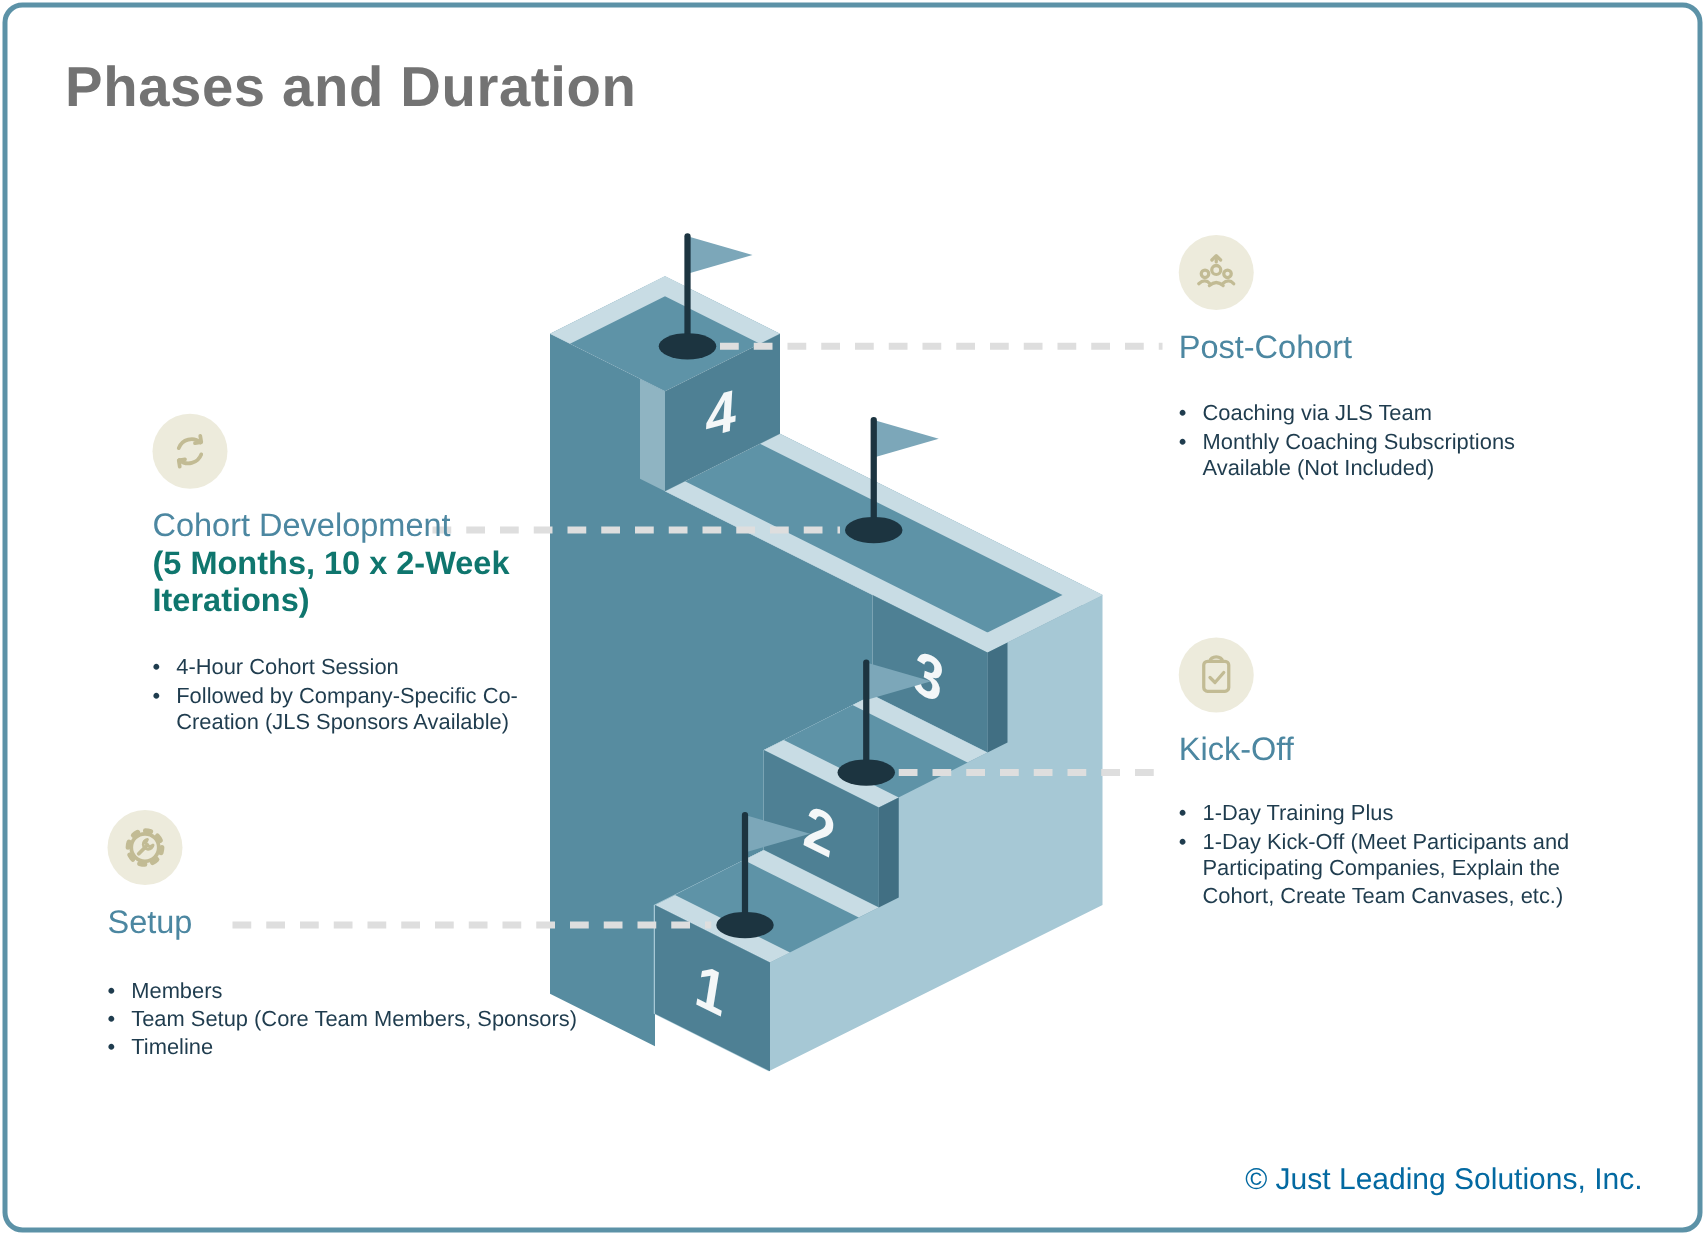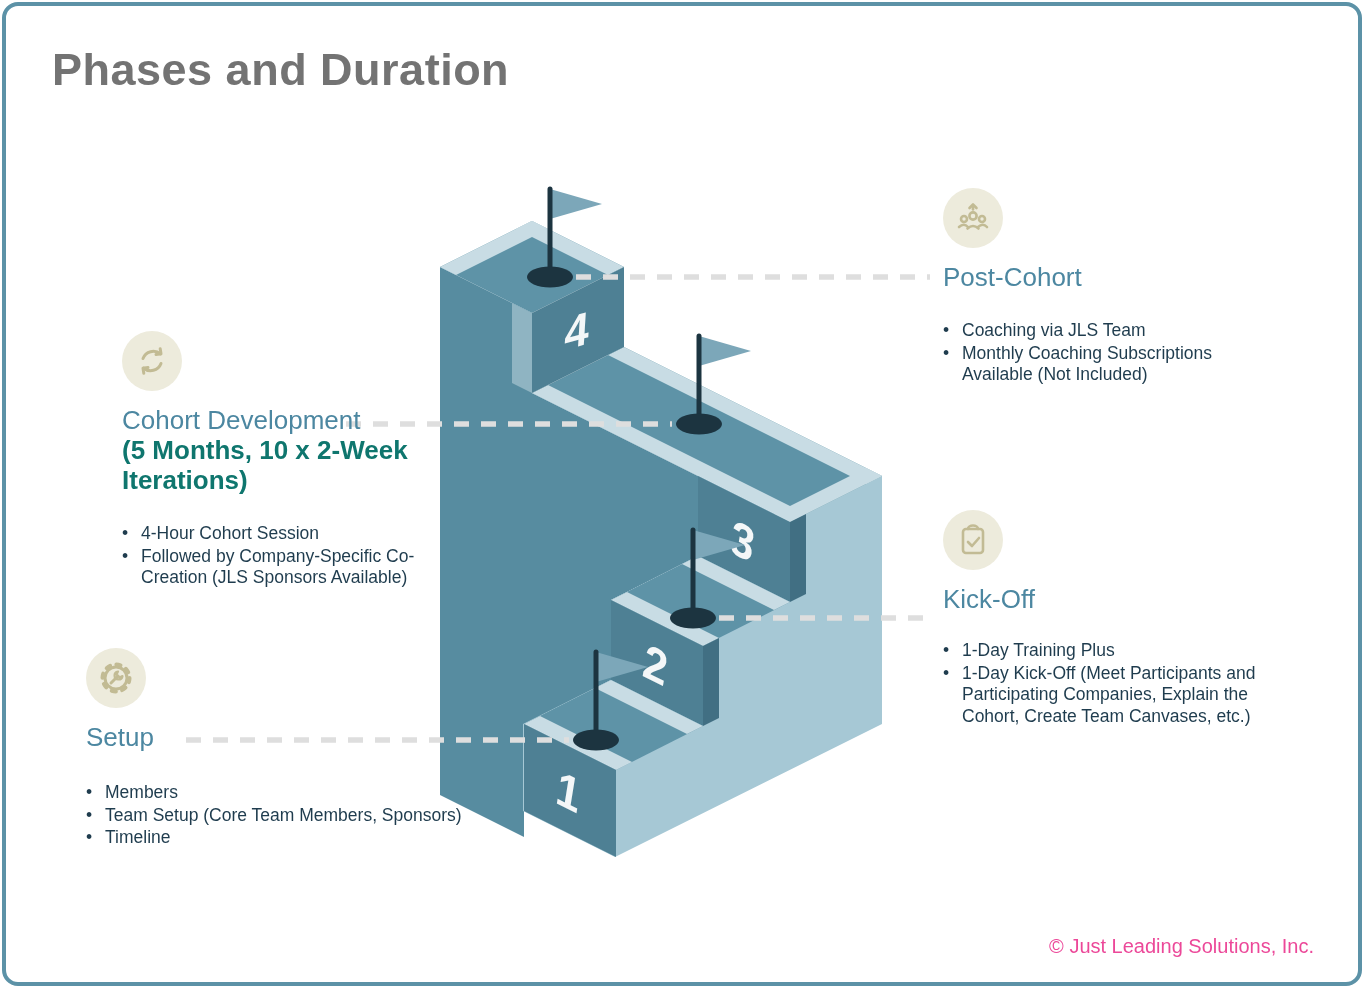--- a/index.html
+++ b/index.html
@@ -30,21 +30,21 @@
   #sec-postcohort .bullets{margin-top:28px;}
   #sec-kickoff{left:943px;top:510px;width:352px;}
   #sec-kickoff .bullets{margin-top:26px;}
   #sec-cohort{left:86px;top:331px;width:345px;margin-left:36px;}
   #sec-cohort .sec-sub{width:330px;}
   #sec-cohort .bullets{margin-top:28px;width:330px;}
   #sec-setup{left:86px;top:648px;width:430px;}
   #sec-setup .bullets{margin-top:30px;}
   .footer-note{
     position:absolute;right:50px;bottom:30px;
-    font-size:20px;color:#ec4899;
+    font-size:24px;color:#0369a1;
   }
 </style>
 </head>
 <body>
 
 <div class="card-border"></div>
 
 <div class="page-title">Phases and Duration</div>
 
 <svg class="stair-svg" width="1364" height="988" viewBox="0 0 1364 988">

